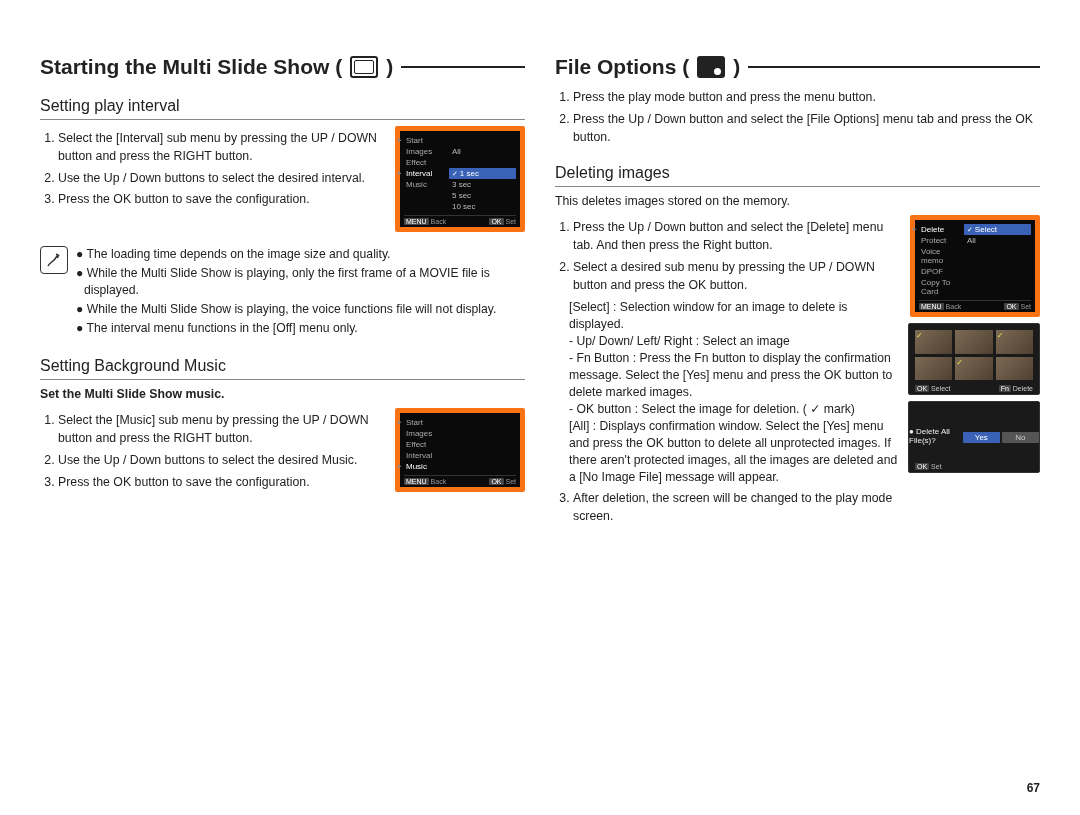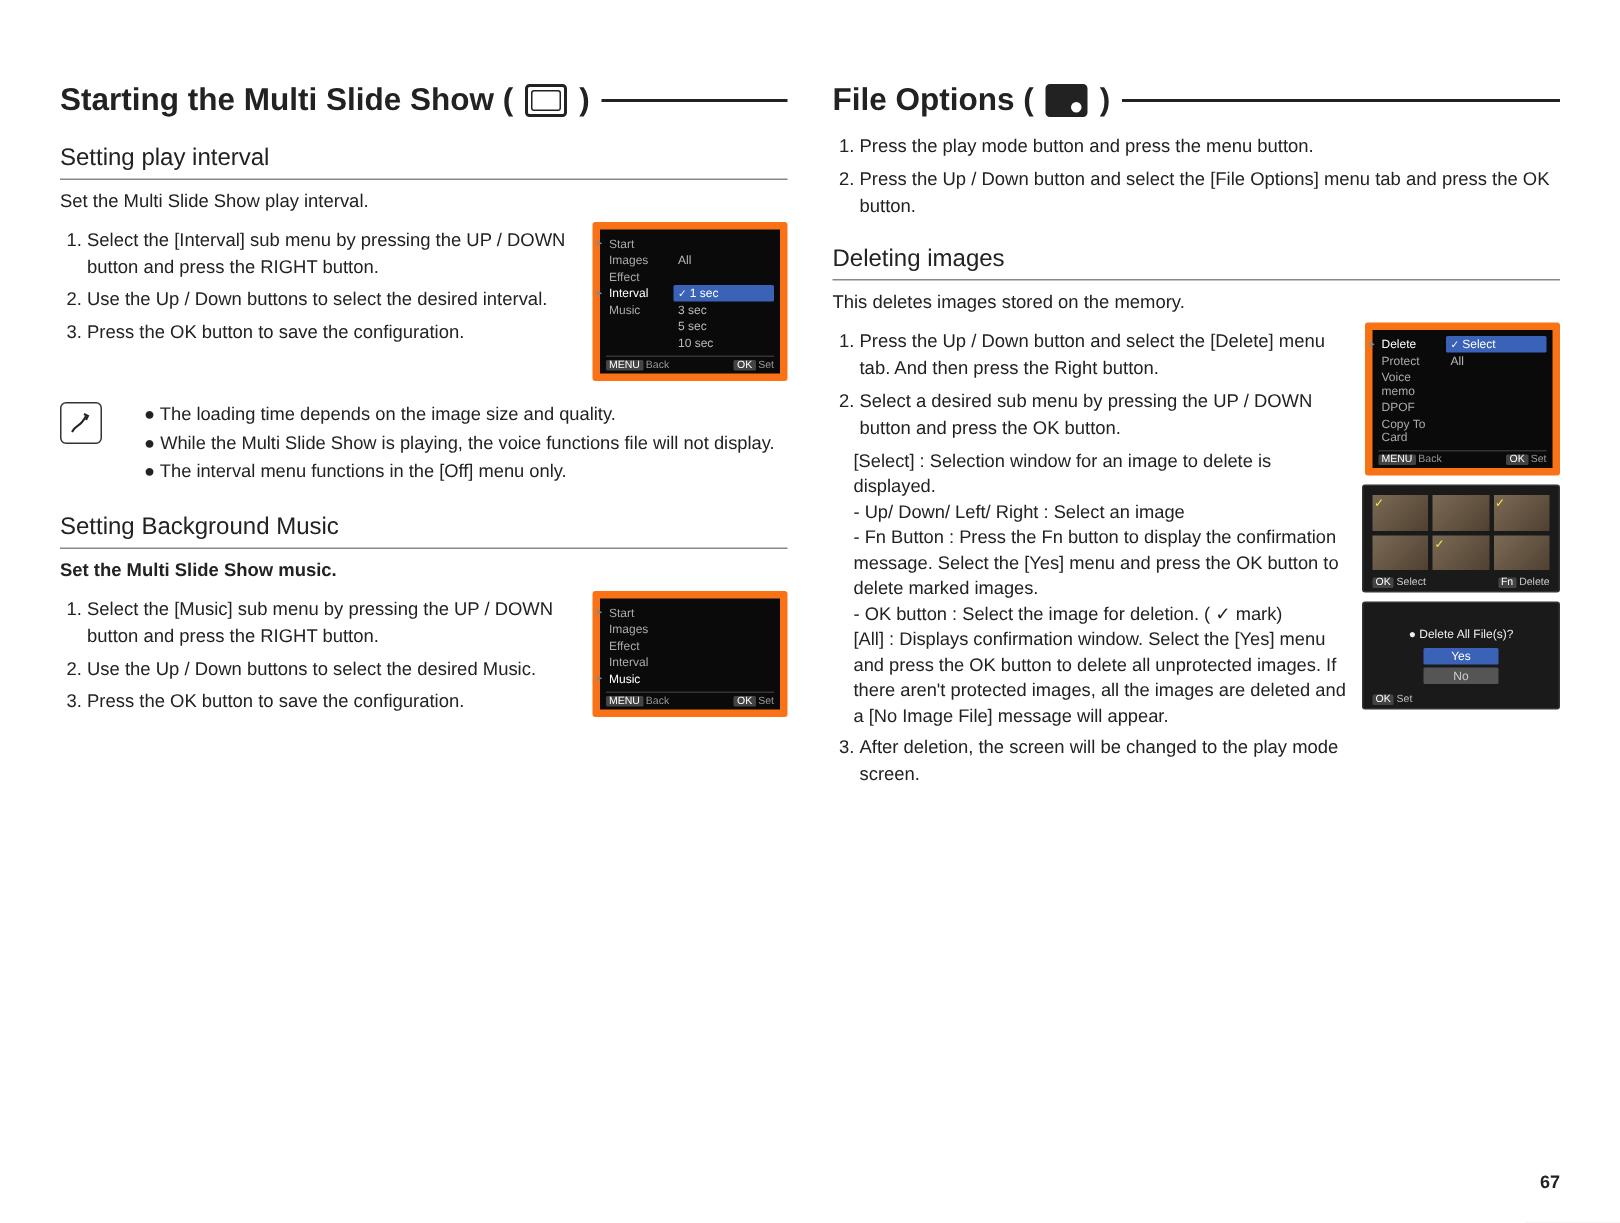--- a/index.html
+++ b/index.html
@@ -9,21 +9,21 @@
   h1{font-size:21px;font-weight:bold;margin:0 0 10px 0;display:flex;align-items:center;gap:8px;}
   h1 .line{flex:1;height:2px;background:#222;}
   h2{font-size:16px;font-weight:normal;margin:18px 0 6px 0;border-bottom:1px solid #888;padding-bottom:4px;}
   p,li,.body{font-size:12.3px;line-height:1.45;margin:4px 0;}
   ol{margin:4px 0;padding-left:18px;}
   .sub{padding-left:14px;font-size:12.2px;line-height:1.4;}
   .row{display:flex;gap:10px;align-items:flex-start;}
   .row .text{flex:1;}
   .notebox{display:flex;gap:8px;margin-top:14px;align-items:flex-start;}
   .noteicon{width:26px;height:26px;border:1px solid #333;border-radius:4px;display:flex;align-items:center;justify-content:center;flex-shrink:0;}
-  .bullets{flex:1;font-size:12.2px;line-height:1.4;margin-left:20px;}
+  .bullets{flex:1;font-size:12.2px;line-height:1.4;}
   .bullets div{text-indent:-8px;padding-left:8px;margin-bottom:2px;}
   .h1icon{width:24px;height:18px;border:2px solid #222;border-radius:3px;position:relative;display:inline-block;background:#222;}
   .h1icon.settings::after{content:"";position:absolute;right:2px;bottom:1px;width:7px;height:7px;border-radius:50%;background:#fff;}
   .h1icon.slides{background:#fff;}
   .h1icon.slides::before{content:"";position:absolute;inset:2px;border:1.5px solid #222;border-radius:2px;}
   .pagenum{position:absolute;right:40px;bottom:20px;font-weight:bold;font-size:12px;}
   .bold{font-weight:bold;}
 
   
   .lcd{width:130px;background:#0a0a0a;color:#ddd;font-size:8px;border:5px solid #f97316;border-radius:2px;flex-shrink:0;padding:4px 4px 2px 4px;box-sizing:border-box;}
@@ -39,21 +39,21 @@
   .lcd .foot{margin-top:3px;padding-top:2px;border-top:1px solid #333;display:flex;justify-content:space-between;color:#999;font-size:7px;}
   .lcd .foot span b{background:#444;color:#fff;border-radius:1px;padding:0 2px;font-weight:normal;}
 
   .lcd--thumb{width:130px;height:70px;background:#1a1a1a;border:1px solid #333;border-radius:2px;flex-shrink:0;position:relative;}
   .lcd--thumb .grid{position:absolute;inset:6px 6px 14px 6px;display:grid;grid-template-columns:repeat(3,1fr);grid-template-rows:repeat(2,1fr);gap:3px;}
   .lcd--thumb .cell{background:linear-gradient(135deg,#7a6a55,#504030);position:relative;}
   .lcd--thumb .cell.chk::after{content:"✓";position:absolute;top:1px;left:1px;color:#f7e34c;font-size:8px;}
   .lcd--thumb .foot{position:absolute;left:6px;right:6px;bottom:2px;display:flex;justify-content:space-between;font-size:7px;color:#ccc;}
   .lcd--thumb .foot span b{background:#444;color:#fff;border-radius:1px;padding:0 2px;font-weight:normal;}
 
-  .lcd--confirm{width:130px;height:70px;background:#1a1a1a;border:1px solid #333;border-radius:2px;flex-shrink:0;position:relative;display:flex;align-items:center;justify-content:center;flex-direction:column;gap:2px;}
+  .lcd--confirm{width:130px;height:70px;background:#1a1a1a;border:1px solid #333;border-radius:2px;flex-shrink:0;position:relative;display:flex;align-items:center;justify-content:center;flex-direction:row;gap:2px;}
   .lcd--confirm .q{color:#eee;font-size:8px;margin-bottom:3px;}
   .lcd--confirm .btn{width:50px;text-align:center;font-size:8px;padding:1px 0;border-radius:1px;}
   .lcd--confirm .btn.sel{background:#3a63b8;color:#fff;}
   .lcd--confirm .btn.plain{background:#555;color:#ccc;}
   .lcd--confirm .foot{position:absolute;left:6px;bottom:2px;font-size:7px;color:#bbb;}
   .lcd--confirm .foot b{background:#444;color:#fff;border-radius:1px;padding:0 2px;font-weight:normal;}
 
   .rstack{display:flex;flex-direction:column;gap:6px;align-items:flex-end;}
 </style>
 </head>
@@ -64,21 +64,20 @@
 
     <div class="col">
       <h1>
         <span>Starting the Multi Slide Show (</span>
         <span class="h1icon slides"></span>
         <span>)</span>
         <span class="line"></span>
       </h1>
 
       <h2>Setting play interval</h2>
-      <p>Set the Multi Slide Show play interval.</p>
 
       <div class="row">
         <div class="text">
           <ol>
             <li>Select the [Interval] sub menu by pressing the UP / DOWN button and press the RIGHT button.</li>
             <li>Use the Up / Down buttons to select the desired interval.</li>
             <li>Press the OK button to save the configuration.</li>
           </ol>
         </div>
         <div class="lcd">
@@ -109,20 +108,21 @@
 
       <div class="notebox">
         <div class="noteicon">
           <svg width="16" height="16" viewBox="0 0 24 24" fill="none" stroke="#222" stroke-width="2">
               <path d="M3 21c4-8 8-4 14-16"></path>
               <path d="M15 3l4 2-2 4"></path>
             </svg>
         </div>
         <div class="bullets">
           <div>● <span>The loading time depends on the image size and quality.</span></div>
+          <div>● <span>While the Multi Slide Show is playing, only the first frame of a MOVIE file is displayed.</span></div>
           <div>● <span>While the Multi Slide Show is playing, the voice functions file will not display.</span></div>
           <div>● <span>The interval menu functions in the [Off] menu only.</span></div>
         </div>
       </div>
 
       <h2>Setting Background Music</h2>
       <p class="bold">Set the Multi Slide Show music.</p>
 
       <div class="row">
         <div class="text">

